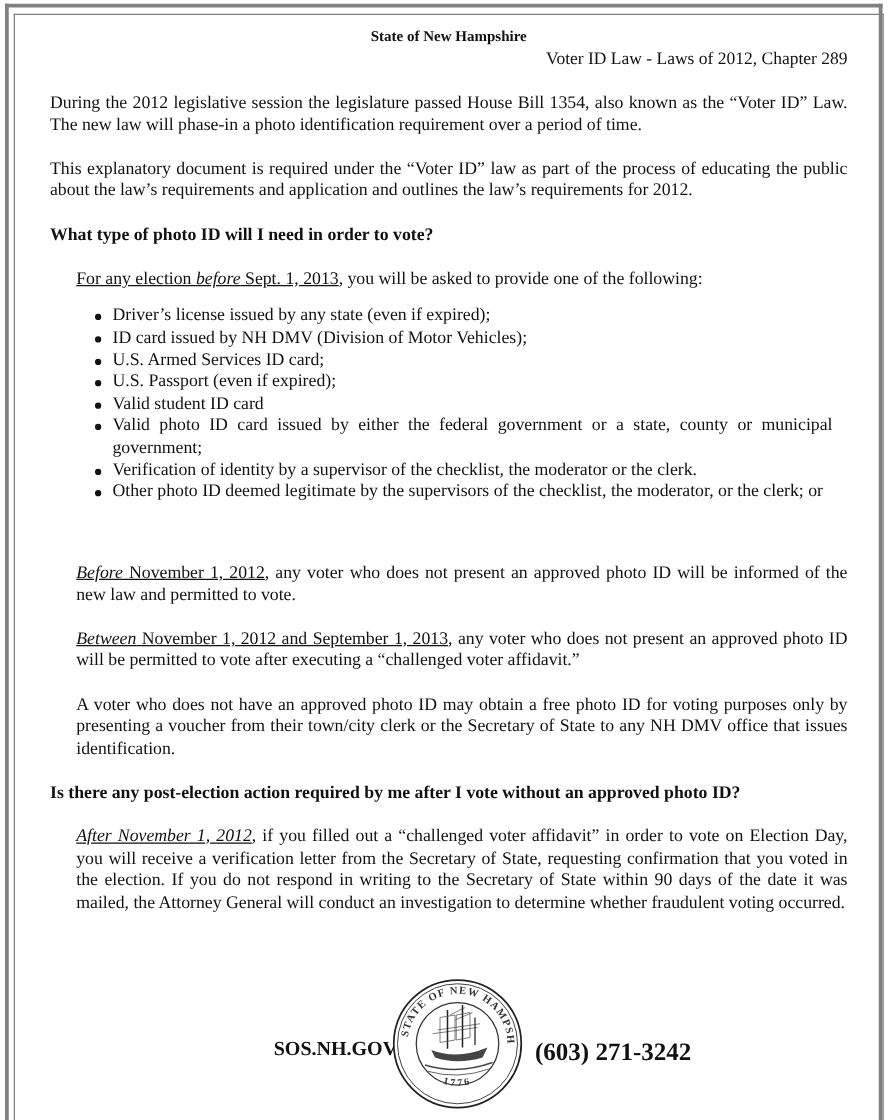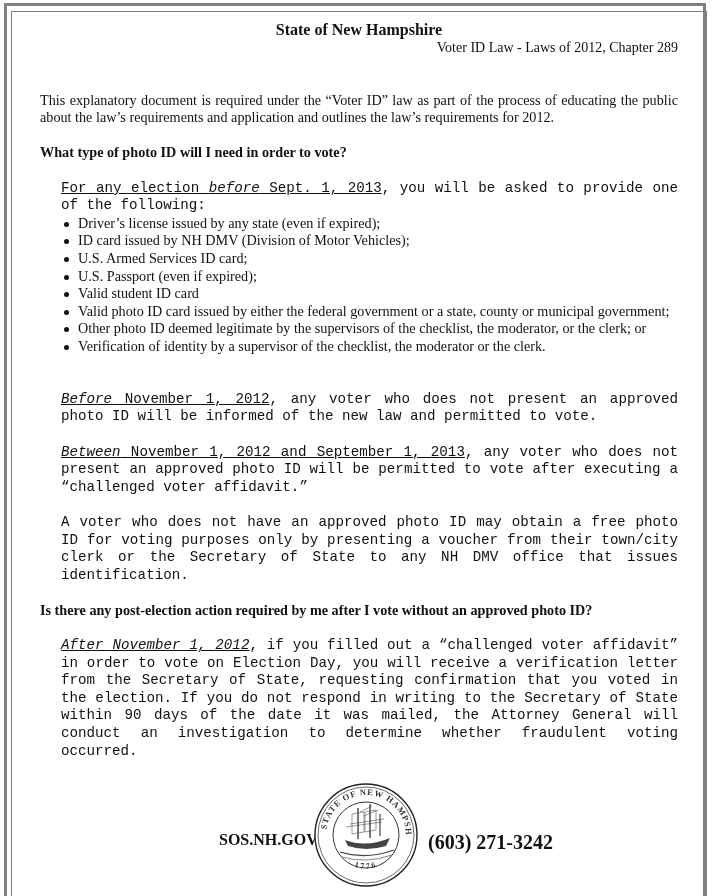--- a/index.html
+++ b/index.html
@@ -4,27 +4,27 @@
   <style>
     html, body { margin: 0; padding: 0; background: #ffffff; }
     body { width: 716px; height: 896px; position: relative; overflow: hidden;
            font-family: "Liberation Serif", "DejaVu Serif", serif; color: #111; }
     .outer { position: absolute; left: 4px; top: 3px; width: 702px; height: 900px;
              border: 3px solid #808080; border-bottom: none; box-sizing: border-box; }
     .inner { position: absolute; left: 11px; top: 11px; width: 696px; height: 900px;
              border: 1px solid #808080; border-bottom: none; box-sizing: border-box; }
     .page { position: absolute; left: 40px; top: 20px; width: 638px; font-size: 14.2px; line-height: 17.6px; }
     .hdr { text-align: center; }
-    .hdr .t1 { font-weight: bold; font-size: 16px; line-height: 19px; }
+    .hdr .t1 { font-weight: bold; font-size: 12px; line-height: 19px; }
     .hdr .t2 { font-size: 14px; line-height: 17.5px; text-align: right; }
     p { margin: 0; text-align: justify; }
     .gap { height: 17.6px; }
     .q { font-weight: bold; }
-    .ind { padding-left: 21px; font-family: Liberation Mono, monospace; }
-    ul { list-style: none; margin: 0; padding: 0 0 0 21px; }
+    .ind { padding-left: 21px; }
+    ul { list-style: none; margin: 12px; padding: 0 0 0 21px; }
     ul li { position: relative; padding-left: 17px; text-align: justify; }
     ul li::before { content: ""; position: absolute; left: 3px; top: 7px; width: 5px; height: 5px;
                     border-radius: 50%; background: #111; }
     .u { text-decoration: underline; }
     .i { font-style: italic; }
     .footer { position: absolute; left: 0; top: 782px; width: 716px; height: 106px; }
     .footer .site { position: absolute; left: 219px; top: 49px; font-weight: bold; font-size: 16px; }
     .footer .phone { position: absolute; left: 428px; top: 49px; font-weight: bold; font-size: 20px; }
     .footer svg { position: absolute; left: 312px; top: 0; }
   </style>
@@ -33,36 +33,37 @@
 
 <div class="outer"></div>
 <div class="inner"></div>
 
 <div class="page">
   <div class="hdr">
     <div class="t1">State of New Hampshire</div>
     <div class="t2">Voter ID Law - Laws of 2012, Chapter 289</div>
   </div>
   <div class="gap"></div>
+  <p>During the 2012 legislative session the legislature passed House Bill 1354, also known as the “Voter ID” Law.  The new law will phase-in a photo identification requirement over a period of time.</p>
   <div class="gap"></div>
   <p>This explanatory document is required under the “Voter ID” law as part of the process of educating the public about the law’s requirements and application and outlines the law’s requirements for 2012.</p>
   <div class="gap"></div>
 
   <p class="q">What type of photo ID will I need in order to vote?</p>
   <div class="gap"></div>
   <p class="ind"><span class="u"><span>For any election </span><span class="i">before</span><span> Sept. 1, 2013</span></span><span>, you will be asked to provide one of the following:</span></p>
   <ul>
     <li>Driver’s license issued by any state (even if expired);</li>
     <li>ID card issued by NH DMV (Division of Motor Vehicles);</li>
     <li>U.S. Armed Services ID card;</li>
     <li>U.S. Passport (even if expired);</li>
     <li>Valid student ID card</li>
     <li>Valid photo ID card issued by either the federal government or a state, county or municipal government;</li>
+    <li>Verification of identity by a supervisor of the checklist, the moderator or the clerk.</li>
     <li>Other photo ID deemed legitimate by the supervisors of the checklist, the moderator, or the clerk; or</li>
-    <li>Verification of identity by a supervisor of the checklist, the moderator or the clerk.</li>
   </ul>
   <div class="gap"></div>
 
   <div class="gap"></div>
   <p class="ind"><span class="u"><span class="i">Before</span><span> November 1, 2012</span></span><span>, any voter who does not present an approved photo ID will be informed of the new law and permitted to vote.</span></p>
   <div class="gap"></div>
   <p class="ind"><span class="u"><span class="i">Between</span><span> November 1, 2012 and September 1, 2013</span></span><span>, any voter who does not present an approved photo ID will be permitted to vote after executing a “challenged voter affidavit.”</span></p>
   <div class="gap"></div>
   <p class="ind">A voter who does not have an approved photo ID may obtain a free photo ID for voting purposes only by presenting a voucher from their town/city clerk or the Secretary of State to any NH DMV office that issues identification.</p>
   <div class="gap"></div>

